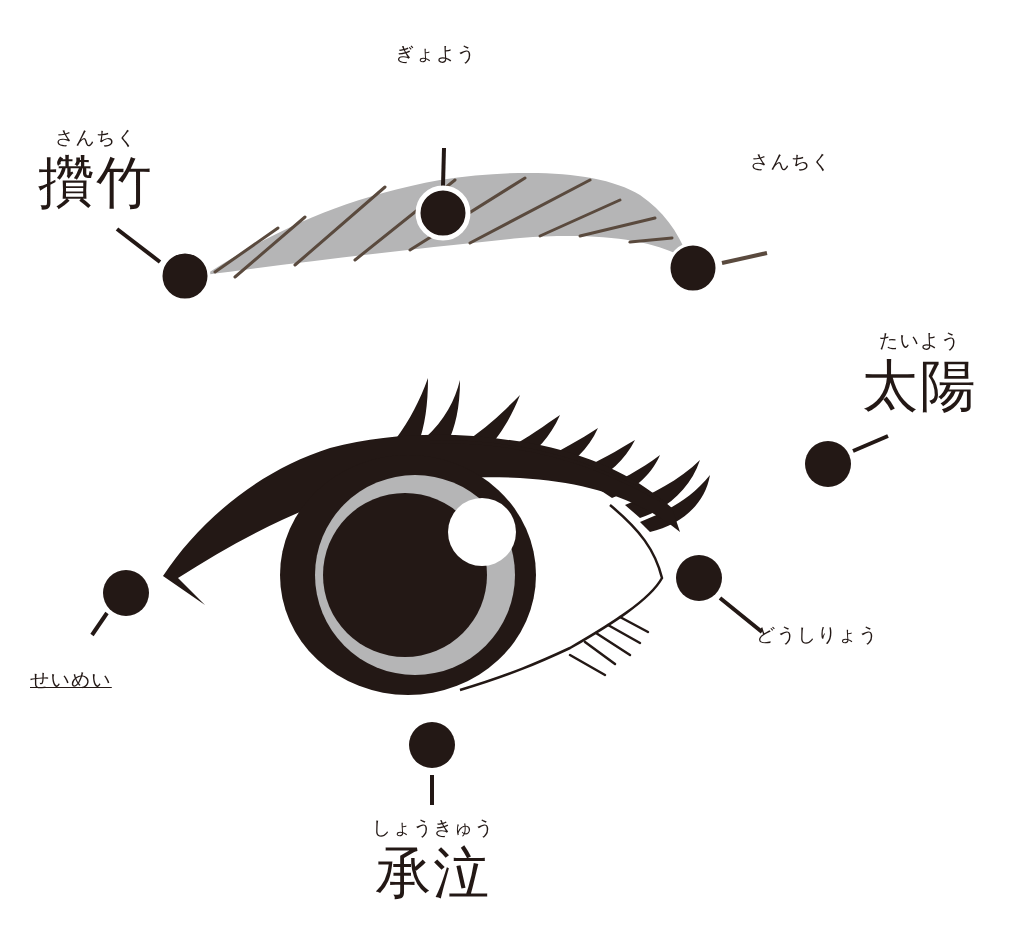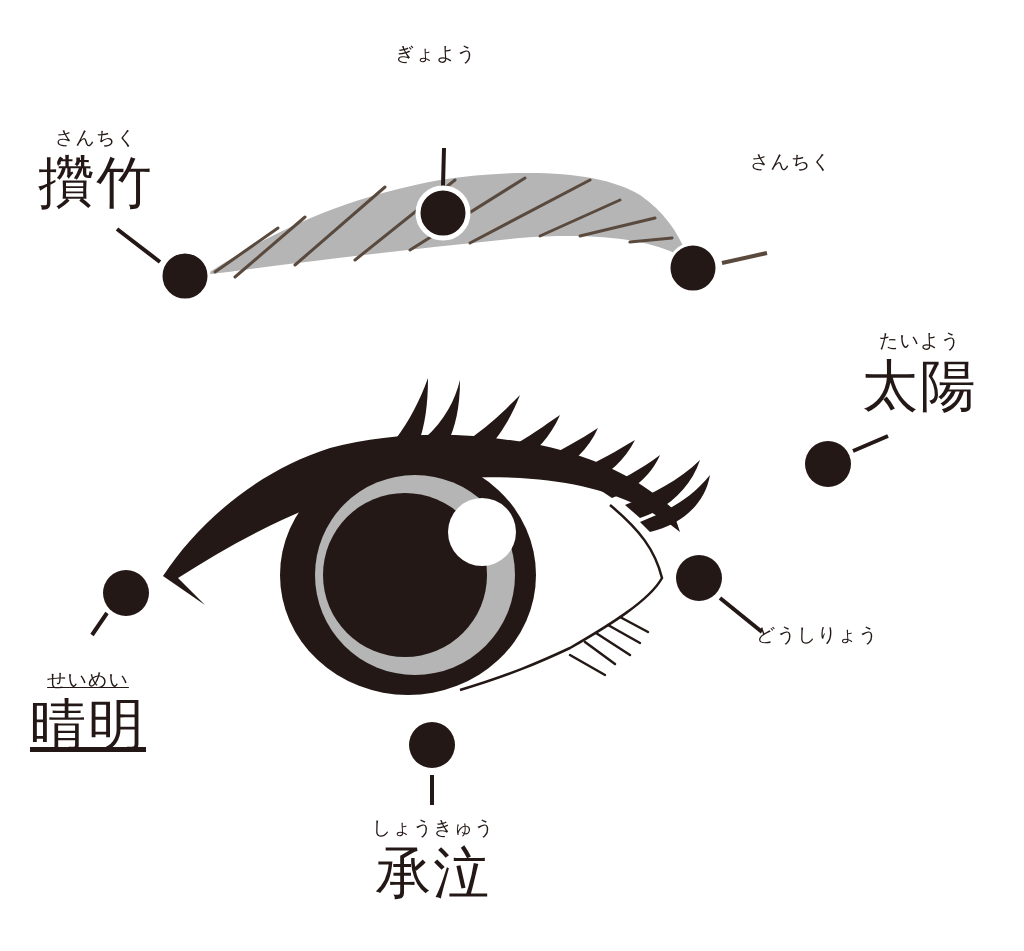--- a/index.html
+++ b/index.html
@@ -105,21 +105,20 @@
   <span class="ruby">さんちく</span>
 </div>
 
 <div class="label" style="left:862px; top:331px;">
   <span class="ruby">たいよう</span>
   <span class="kanji">太陽</span>
 </div>
 
 <div class="label" style="left:30px; top:670px;text-decoration:underline;">
   <span class="ruby">せいめい</span>
-  <span class="kanji">晴明</span>
 </div>
 
 <div class="label" style="left:756px; top:625px;">
   <span class="ruby">どうしりょう</span>
 </div>
 
 <div class="label" style="left:372px; top:818px;">
   <span class="ruby">しょうきゅう</span>
   <span class="kanji">承泣</span>
 </div>

